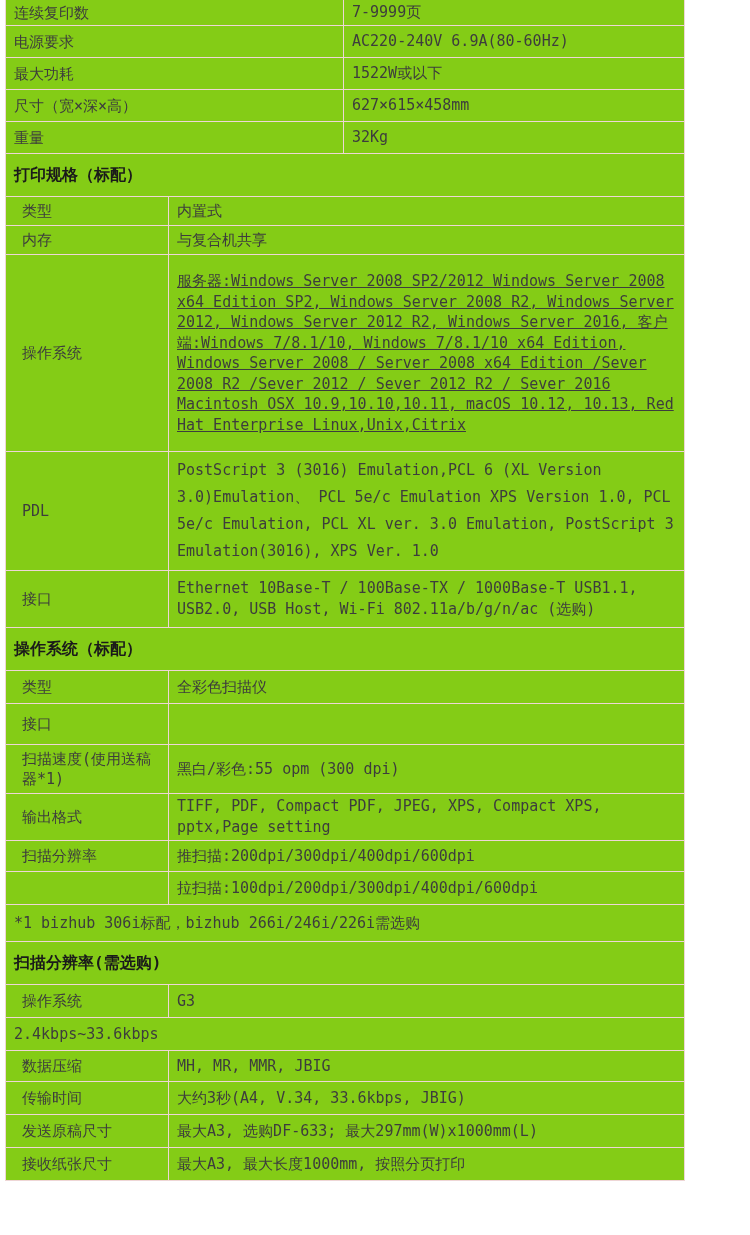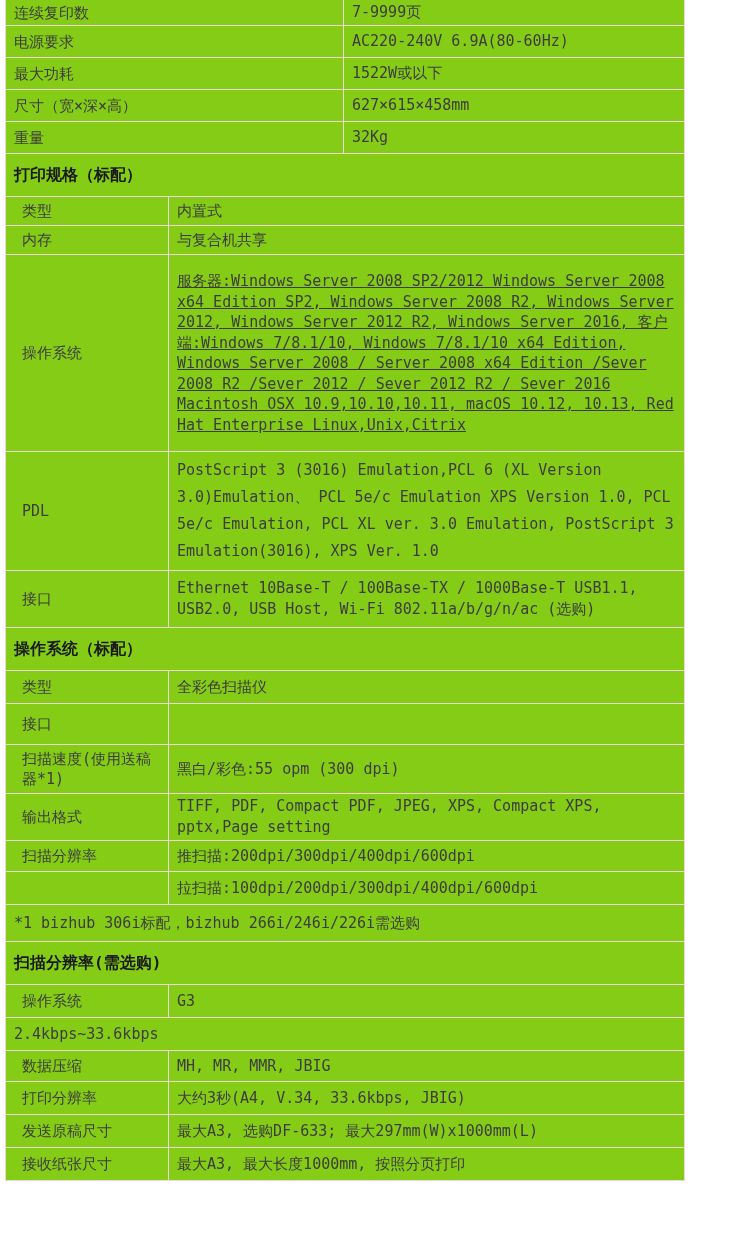--- a/index.html
+++ b/index.html
@@ -147,21 +147,21 @@
       <div class="val">G3</div>
     </div>
     <div class="row mh32">
       <div class="val">2.4kbps~33.6kbps</div>
     </div>
     <div class="row mh30">
       <div class="lbl">数据压缩</div>
       <div class="val">MH, MR, MMR, JBIG</div>
     </div>
     <div class="row mh32">
-      <div class="lbl">打印分辨率</div>
+      <div class="lbl">传输时间</div>
       <div class="val">大约3秒(A4, V.34, 33.6kbps, JBIG)</div>
     </div>
     <div class="row mh32">
       <div class="lbl">发送原稿尺寸</div>
       <div class="val">最大A3, 选购DF-633; 最大297mm(W)x1000mm(L)</div>
     </div>
     <div class="row mh32">
       <div class="lbl">接收纸张尺寸</div>
       <div class="val">最大A3, 最大长度1000mm, 按照分页打印</div>
     </div>

